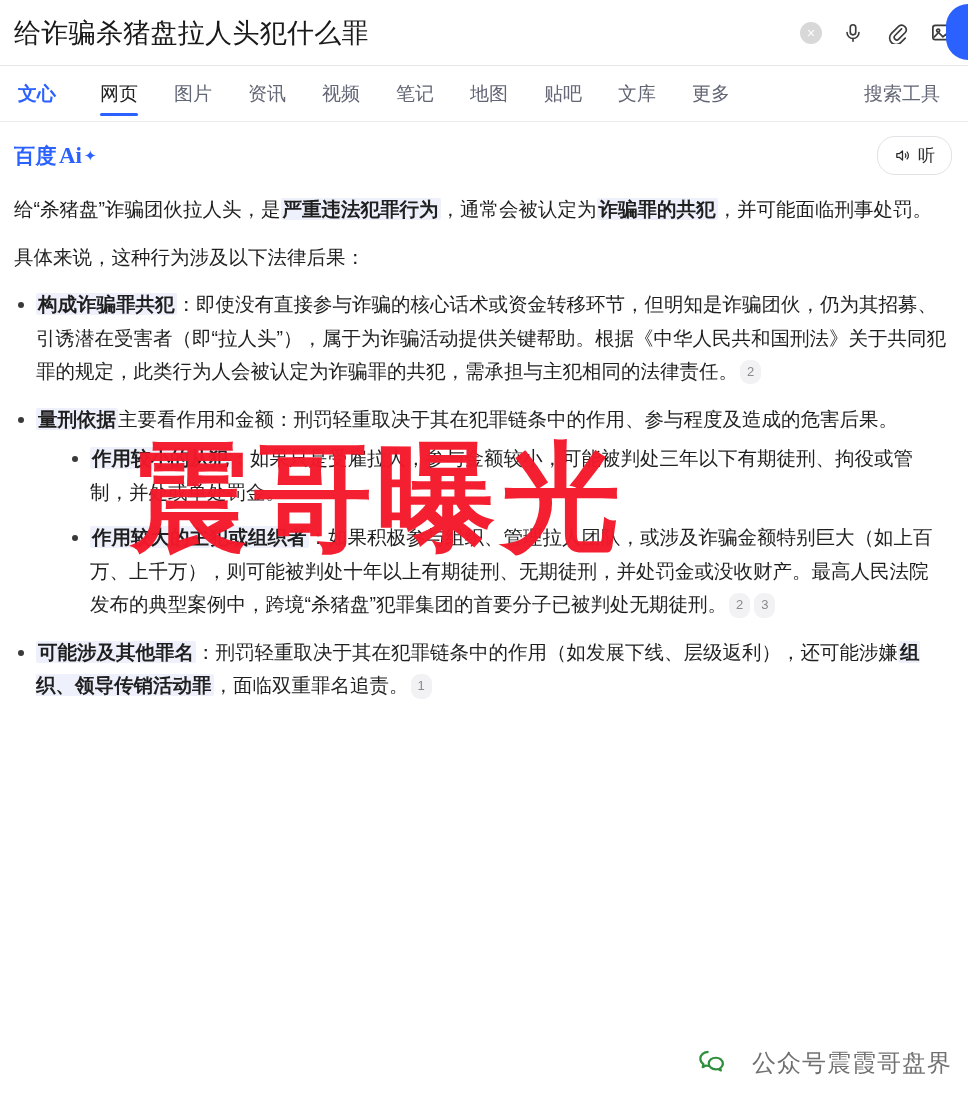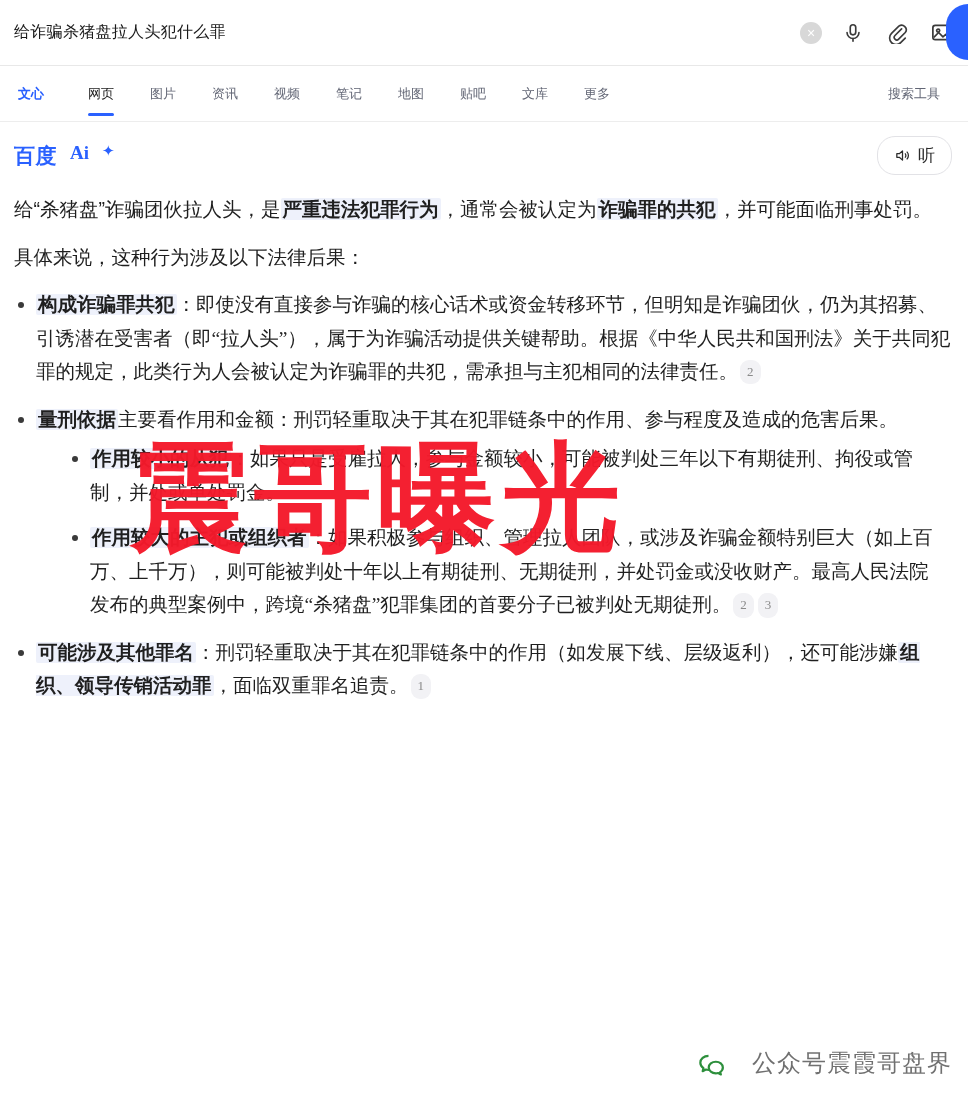--- a/index.html
+++ b/index.html
@@ -15,21 +15,21 @@
   
   .searchbar {
     position: relative;
     height: 66px;
     display: flex;
     align-items: center;
     padding: 0 0 0 14px;
     border-bottom: 1px solid #e8e8e8;
   }
   .search-text {
-    font-size: 16px;
+    font-size: 27px;
     color: #1a1a1a;
     letter-spacing: .3px;
     flex: 1;
     white-space: nowrap;
     overflow: hidden;
   }
   .search-icons {
     display: flex;
     align-items: center;
     gap: 18px;
@@ -56,42 +56,42 @@
   .tabs {
     display: flex;
     align-items: center;
     height: 56px;
     padding: 0 10px 0 10px;
     gap: 0;
     border-bottom: 1px solid #ededed;
     position: relative;
   }
   .tab {
-    font-size: 13px;
+    font-size: 19px;
     color: #626675;
     padding: 0 18px;
     line-height: 56px;
     white-space: nowrap;
   }
   .tab.brand { color:#2a61ff; font-weight: bold; padding-left: 8px; padding-right: 26px; }
   .tab.active { color:#222; font-weight: normal; position: relative; }
   .tab.active::after {
     content:""; position:absolute; left: 18px; right: 18px; bottom: 6px;
     height: 3px; background: #2a61ff; border-radius: 2px;
   }
   .tab.tool { margin-left: auto; color:#626675; }
 
   
   .ai-head {
     display: flex; align-items: center; justify-content: space-between;
     padding: 14px 16px 6px 14px;
   }
-  .ai-logo { display:flex; align-items:flex-start; gap:13px; }
+  .ai-logo { display:flex; align-items:center; gap:2px; }
   .ai-logo .baidu { font-size: 21px; font-weight: bold; color:#2a61ff; letter-spacing: .5px; }
-  .ai-logo .ai { font-size: 19px; font-weight: bold; color:#2a61ff; font-family:"Liberation Serif", serif; }
+  .ai-logo .ai { font-size: 23px; font-weight: bold; color:#2a61ff; font-family:"Liberation Serif", serif; }
   .ai-logo .spark { font-size: 15px; color:#2a61ff; }
   .listen-btn {
     display: flex; align-items: center; gap: 7px;
     border: 1px solid #e2e2e6;
     border-radius: 18px;
     padding: 7px 16px;
     font-size: 17px; color: #2b2b2b;
     background: #fff;
   }
 
@@ -103,21 +103,20 @@
     color: #1f1f1f;
   }
   .article p { margin: 10px 0 14px 0; }
   .hl { background: #eef1fb; padding: 0 2px; border-radius: 2px; }
   .b { font-weight: bold; }
   ul.lvl1 { list-style: none; margin: 8px 0 0 0; padding: 0; }
   ul.lvl1 > li {
     position: relative;
     padding-left: 22px;
     margin-bottom: 14px;
-    font-family: Liberation Serif, serif;
   }
   ul.lvl1 > li::before {
     content: "";
     position: absolute;
     left: 4px; top: 14px;
     width: 6px; height: 6px; border-radius: 50%;
     background: #3a3a3a;
   }
   ul.lvl2 { list-style: none; margin: 6px 16px 0 0; padding: 0 0 0 34px; }
   ul.lvl2 > li {
@@ -153,21 +152,21 @@
     letter-spacing: 6px;
     line-height: 1.18;
     white-space: nowrap;
     pointer-events: none;
     opacity: .97;
     font-family: "DejaVu Sans", "Liberation Sans", sans-serif;
   }
   .wm-bottom {
     position: absolute;
     right: 16px; bottom: 14px;
-    display: flex; align-items: flex-end; gap: 26px;
+    display: flex; align-items: flex-start; gap: 26px;
     pointer-events: none;
   }
   .wm-bottom .gz-icon { width: 28px; height: 28px; color:#2d8f3c; }
   .wm-bottom .gz-text {
     font-size: 24px;
     color: #585858;
     letter-spacing: 1px;
     opacity: .85;
   }
 </style>

